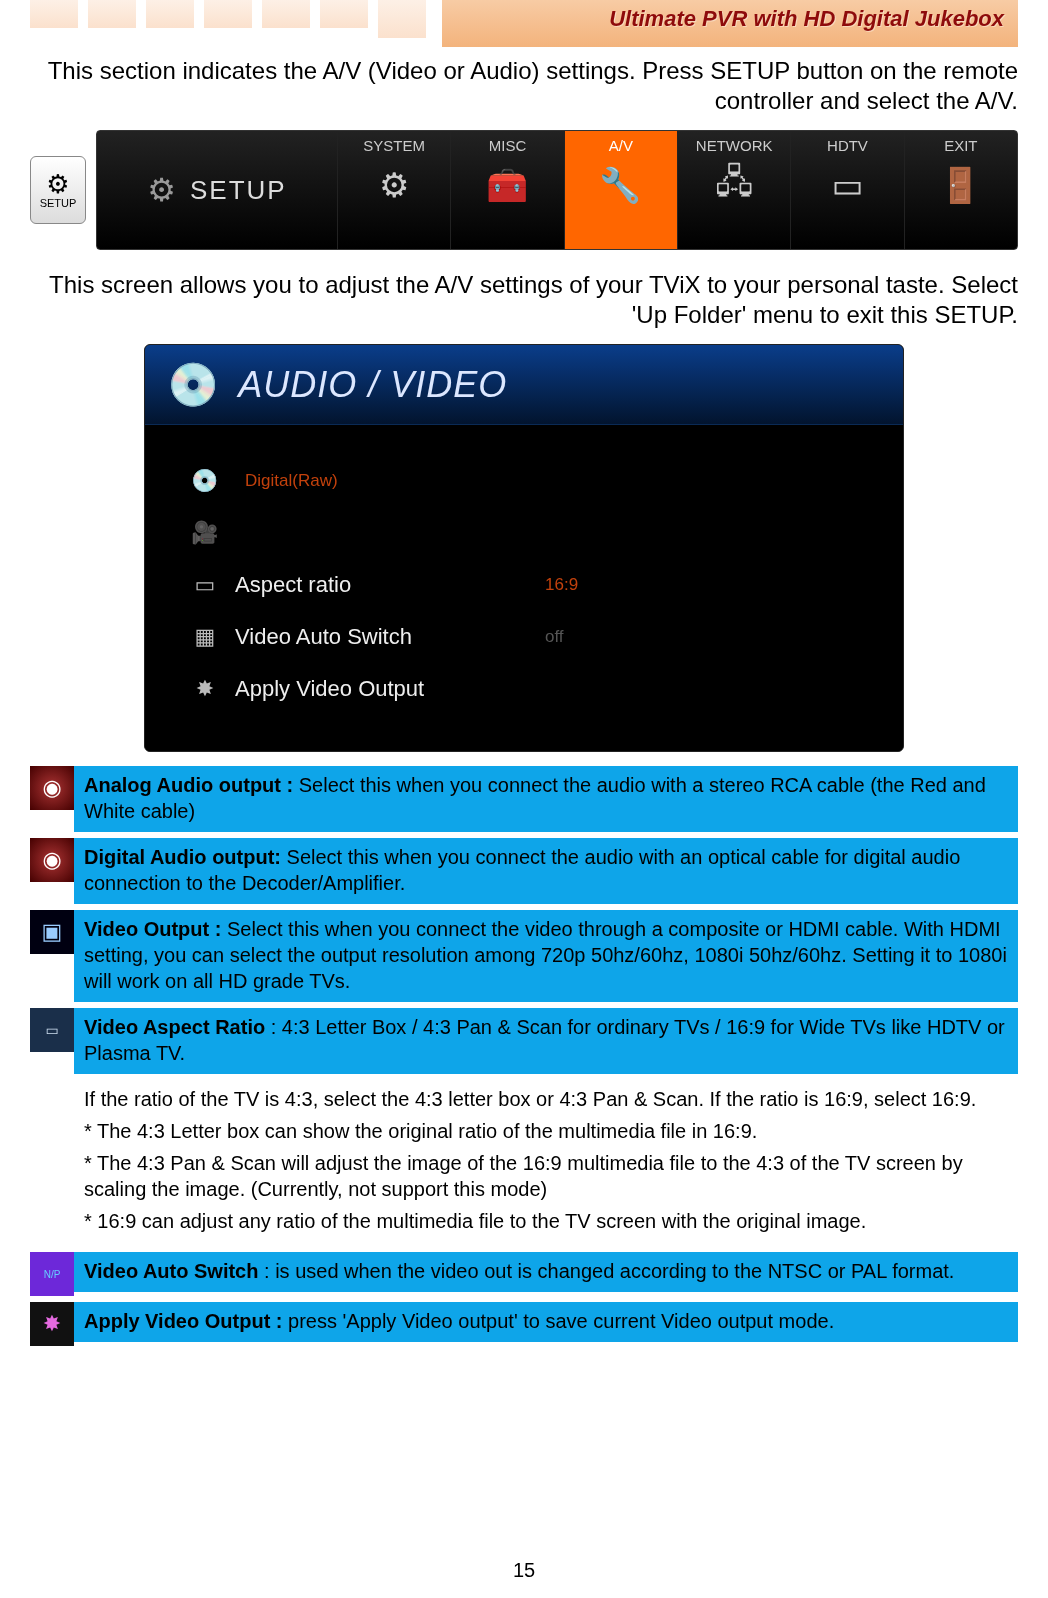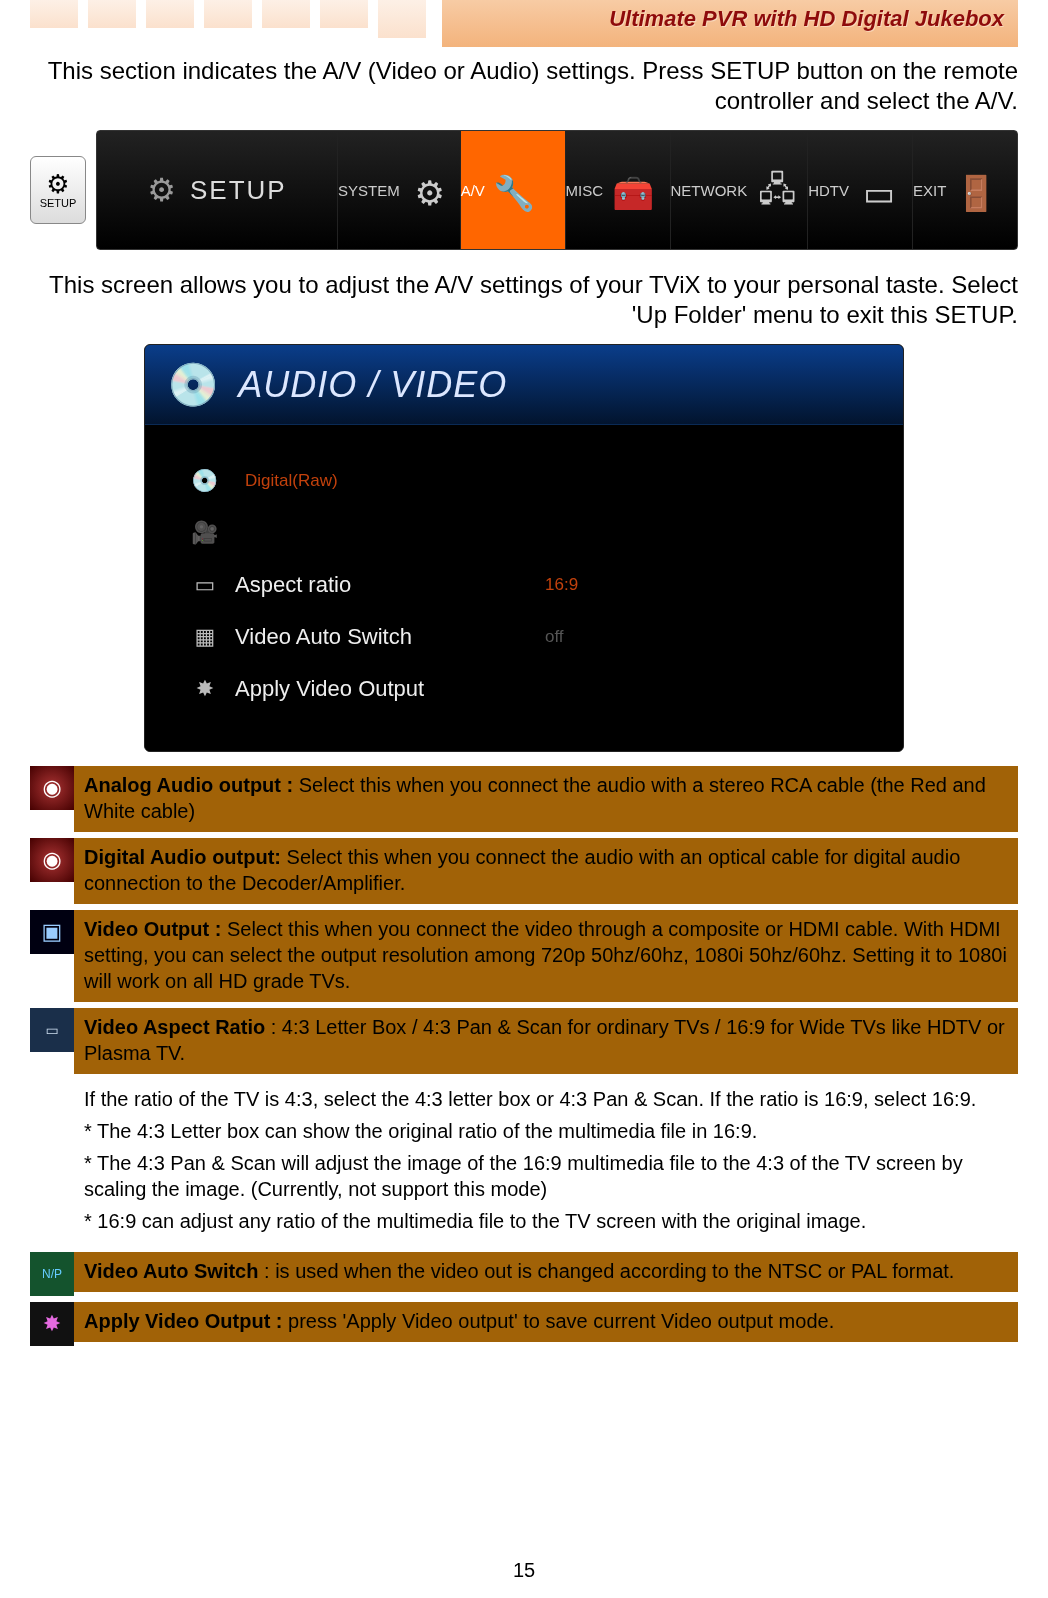--- a/index.html
+++ b/index.html
@@ -80,21 +80,21 @@
   .setup-label-area {
     width: 240px;
     display: flex; align-items: center; justify-content: center;
     color: #ddd; font-size: 26px; letter-spacing: 2px; font-weight: 300;
     gap: 12px;
   }
   .setup-label-area .gear2 { font-size: 32px; color:#999; }
   .menu-items { flex:1; display:flex; }
   .menu-item {
     flex:1;
-    display:flex; flex-direction:row; align-items:center; justify-content:flex-start;
+    display:flex; flex-direction:column; align-items:center; justify-content:flex-start;
     padding-top:6px;
     color:#ccc; font-size:15px;
     border-left:1px solid #222;
     position:relative;
   }
   .menu-item.active { background:#ff6600; color:#fff; }
   .menu-item .mi-label { margin-bottom:6px; }
   .menu-item .mi-icon {
     width:60px; height:50px;
     display:flex; align-items:center; justify-content:center;
@@ -141,27 +141,27 @@
     margin-top: 6px;
   }
   .info-block .thumb {
     width: 44px; height: 44px;
     background:#000;
     display:flex; align-items:center; justify-content:center;
     color:#fff; font-size:22px;
     flex-shrink:0;
   }
   .info-block .thumb.red-disc { background: radial-gradient(circle,#a33,#400); }
-  .info-block .thumb.np { background:#14532d; font-size:12px; color:#6cf; }
+  .info-block .thumb.np { background:#6d28d9; font-size:10px; color:#6cf; }
   .info-block .thumb.star { background:#111; color:#e46adf; }
   .info-block .thumb.ratio { background:#1a2f4a; color:#cde; font-size:14px; }
   .info-block .thumb.mon { background:#001; color:#9cf; }
   .info-body {
     flex:1;
-    background:#a16207;
+    background:#0ea5e9;
     padding: 6px 10px 8px 10px;
     font-size: 20px;
     line-height: 1.3;
     margin-left: 0;
   }
   .info-body .bold { font-weight:bold; }
   .continuation {
     margin-left: 44px;
     font-size: 20px;
     line-height: 1.3;
@@ -204,27 +204,27 @@
   <div class="setup-menu">
     <div class="setup-label-area">
       <span class="gear2">⚙</span>
       <span>SETUP</span>
     </div>
     <div class="menu-items">
       <div class="menu-item">
         <div class="mi-label">SYSTEM</div>
         <div class="mi-icon">⚙</div>
       </div>
+      <div class="menu-item">
+        <div class="mi-label">MISC</div>
+        <div class="mi-icon">🧰</div>
+      </div>
       <div class="menu-item active">
         <div class="mi-label">A/V</div>
         <div class="mi-icon">🔧</div>
-      </div>
-      <div class="menu-item">
-        <div class="mi-label">MISC</div>
-        <div class="mi-icon">🧰</div>
       </div>
       <div class="menu-item">
         <div class="mi-label">NETWORK</div>
         <div class="mi-icon">🖧</div>
       </div>
       <div class="menu-item">
         <div class="mi-label">HDTV</div>
         <div class="mi-icon">▭</div>
       </div>
       <div class="menu-item">

